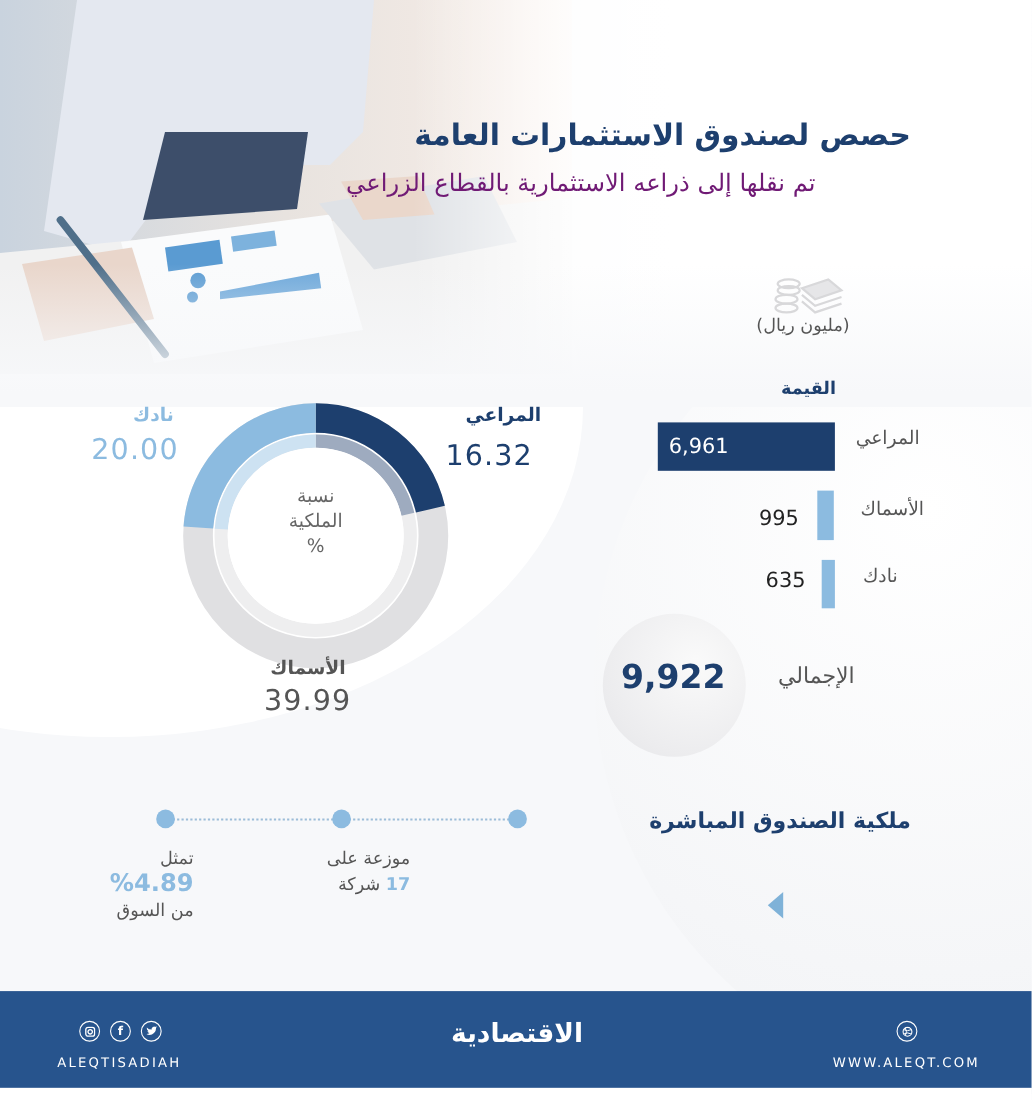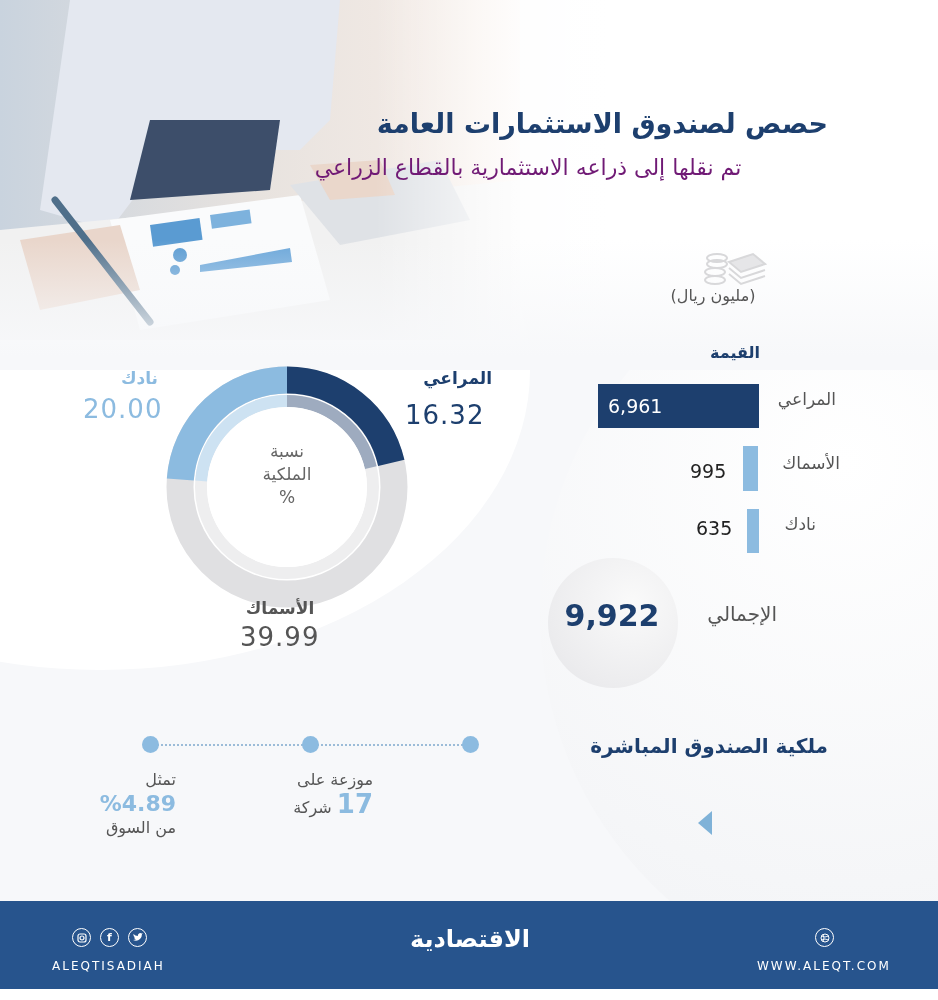--- a/index.html
+++ b/index.html
@@ -22,21 +22,21 @@
     background: #ffffff; }
 
   
   .title { position: absolute; right: 110px; top: 108px; width: 600px; text-align: right; direction: rtl;
     font-family: "DejaVu Sans", sans-serif; font-weight: bold; font-size: 27px; color: #1d3f6e; letter-spacing: 0px; }
   .subtitle { position: absolute; right: 110px; top: 155px; width: 600px; text-align: center; direction: rtl;
     font-size: 22px; color: #701a75; }
 
   
   .money-icon { position: absolute; left: 703px; top: 250px; }
-  .unit { position: absolute; left: 643px; top: 286px; width: 140px; text-align: center; direction: rtl; font-size: 16px; color: #555; }
+  .unit { position: absolute; left: 660px; top: 286px; width: 140px; text-align: center; direction: rtl; font-size: 16px; color: #555; }
   .value-head { position: absolute; left: 700px; top: 343px; width: 70px; text-align: center; direction: rtl; font-size: 16px; font-weight: bold; color: #1d3f6e; }
   .bar { position: absolute; top: 0; height: 44px; }
   .bar-label { position: absolute; direction: rtl; text-align: right; font-size: 17px; color: #555; }
   .bar-value { position: absolute; font-family: "DejaVu Sans", sans-serif; font-size: 19px; }
 
   .total-circle { position: absolute; left: 548px; top: 558px; width: 130px; height: 130px; border-radius: 50%;
     background: radial-gradient(circle at 65% 35%, #fafafa 0%, #ececee 70%, #e4e5e8 100%); }
   .total-label { position: absolute; left: 682px; top: 602px; width: 95px; text-align: right; direction: rtl; font-size: 20px; color: #555; }
   .total-value { position: absolute; left: 562px; top: 598px; width: 100px; text-align: center; font-size: 30px; font-weight: bold; color: #1d3f6e; }
 
@@ -51,21 +51,21 @@
   .facts-sub { position: absolute; right: 148px; top: 760px; width: 280px; text-align: right; direction: rtl; font-size: 19px; color: #4a4a4a; }
   .facts-arrow { position: absolute; left: 698px; top: 811px; width: 0; height: 0; border-top: 12px solid transparent; border-bottom: 12px solid transparent; border-right: 14px solid #7fb2d8; }
 
   .timeline { position: absolute; left: 150px; top: 744px; width: 320px; height: 2px; border-top: 2px dotted #9cbcd8; }
   .tdot { position: absolute; top: 736px; width: 17px; height: 17px; border-radius: 50%; background: #8cbbe0; }
   .fact { position: absolute; direction: rtl; text-align: right; }
   .fact .l1 { font-size: 16px; color: #555; line-height: 20px; }
   .fact .num { font-size: 22px; font-weight: bold; color: #8cbbe0; line-height: 28px; }
   .fact .l3 { font-size: 16px; color: #555; line-height: 20px; }
   .fact .numline { font-size: 16px; color: #555; line-height: 28px; }
-  .fact .numline b { font-size: 26px; color: #8cbbe0; }
+  .fact .numline b { font-size: 16px; color: #8cbbe0; }
 
   
   .footer { position: absolute; left: 0; top: 901px; width: 938px; height: 88px; background: #27548d; }
   .footer-strip { position: absolute; left: 0; top: 989px; width: 938px; height: 11px; background: #ffffff; }
   .footer-handle { position: absolute; left: 52px; top: 959px; font-size: 12px; letter-spacing: 2px; color: #ffffff; }
   .footer-url { position: absolute; left: 757px; top: 959px; font-size: 12px; letter-spacing: 2px; color: #ffffff; }
   .footer-logo { position: absolute; left: 400px; top: 925px; width: 140px; text-align: center; direction: rtl; font-size: 24px; font-weight: bold; color: #ffffff; }
   .social { position: absolute; top: 928px; width: 19px; height: 19px; border: 1.5px solid #ffffff; border-radius: 50%; color: #fff;
     font-size: 11px; display: flex; align-items: center; justify-content: center; font-weight: bold; }
 </style>

